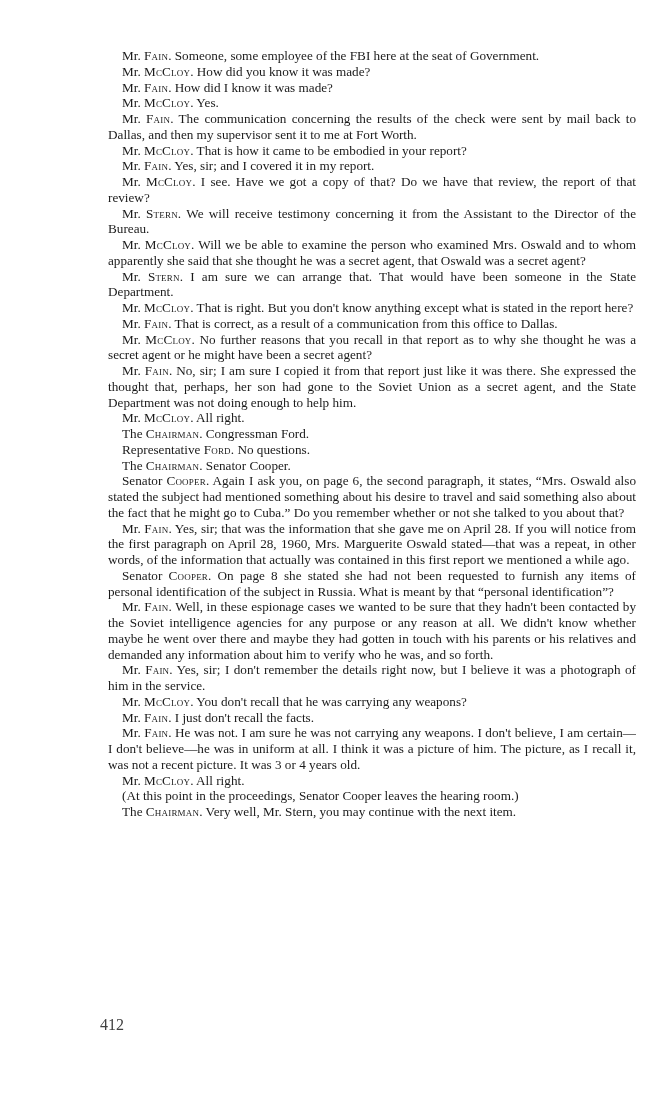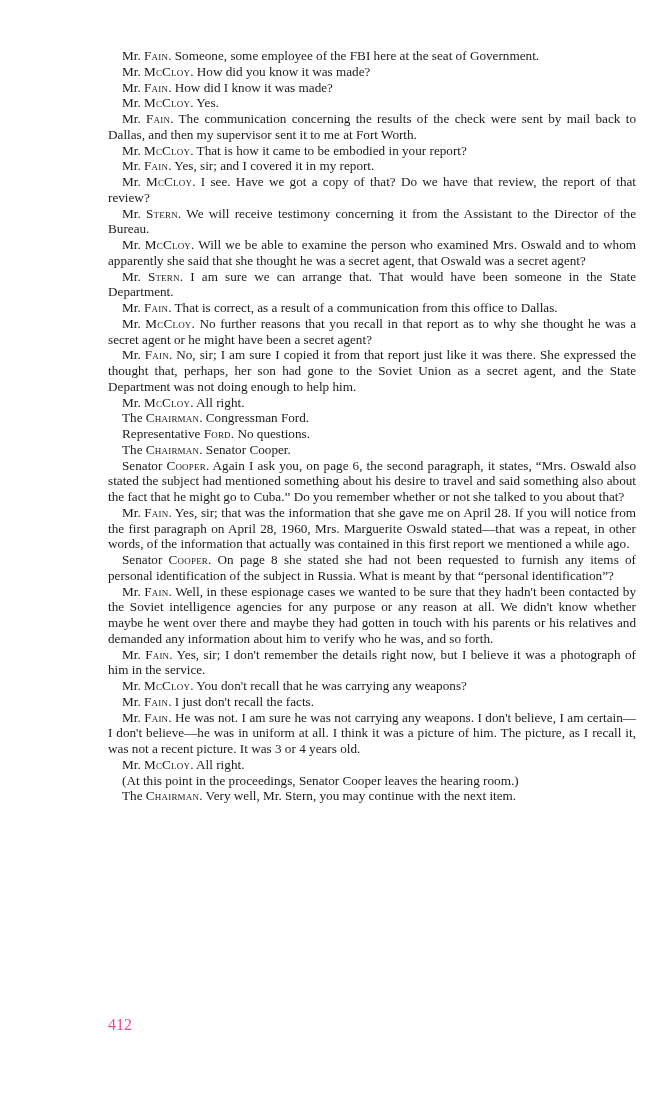--- a/index.html
+++ b/index.html
@@ -18,42 +18,43 @@
     margin: 0;
     text-indent: 14px;
     text-align: justify;
   }
   .speaker {
     font-variant: small-caps;
     letter-spacing: 0.2px;
   }
   .page-number {
     position: absolute;
-    left: 108px;
+    left: 100px;
     top: 1016px;
     font-family: "Liberation Serif", "DejaVu Serif", serif;
     font-size: 16px;
-    color: #ec4899;
+    color: #404040;
   }
 </style>
 </head>
 <body>
 
 <div class="page" id="page">
     <p class="para"><span>Mr. </span><span class="speaker">Fain</span><span>. Someone, some employee of the FBI here at the seat of Government.</span></p>
     <p class="para"><span>Mr. </span><span class="speaker">McCloy</span><span>. How did you know it was made?</span></p>
     <p class="para"><span>Mr. </span><span class="speaker">Fain</span><span>. How did I know it was made?</span></p>
     <p class="para"><span>Mr. </span><span class="speaker">McCloy</span><span>. Yes.</span></p>
     <p class="para"><span>Mr. </span><span class="speaker">Fain</span><span>. The communication concerning the results of the check were sent by mail back to Dallas, and then my supervisor sent it to me at Fort Worth.</span></p>
     <p class="para"><span>Mr. </span><span class="speaker">McCloy</span><span>. That is how it came to be embodied in your report?</span></p>
     <p class="para"><span>Mr. </span><span class="speaker">Fain</span><span>. Yes, sir; and I covered it in my report.</span></p>
     <p class="para"><span>Mr. </span><span class="speaker">McCloy</span><span>. I see.  Have we got a copy of that?  Do we have that review, the report of that review?</span></p>
     <p class="para"><span>Mr. </span><span class="speaker">Stern</span><span>. We will receive testimony concerning it from the Assistant to the Director of the Bureau.</span></p>
     <p class="para"><span>Mr. </span><span class="speaker">McCloy</span><span>. Will we be able to examine the person who examined Mrs. Oswald and to whom apparently she said that she thought he was a secret agent, that Oswald was a secret agent?</span></p>
     <p class="para"><span>Mr. </span><span class="speaker">Stern</span><span>. I am sure we can arrange that.  That would have been someone in the State Department.</span></p>
+    <p class="para"><span>Mr. </span><span class="speaker">McCloy</span><span>. That is right.  But you don't know anything except what is stated in the report here?</span></p>
     <p class="para"><span>Mr. </span><span class="speaker">Fain</span><span>. That is correct, as a result of a communication from this office to Dallas.</span></p>
     <p class="para"><span>Mr. </span><span class="speaker">McCloy</span><span>. No further reasons that you recall in that report as to why she thought he was a secret agent or he might have been a secret agent?</span></p>
     <p class="para"><span>Mr. </span><span class="speaker">Fain</span><span>. No, sir; I am sure I copied it from that report just like it was there.  She expressed the thought that, perhaps, her son had gone to the Soviet Union as a secret agent, and the State Department was not doing enough to help him.</span></p>
     <p class="para"><span>Mr. </span><span class="speaker">McCloy</span><span>. All right.</span></p>
     <p class="para"><span>The </span><span class="speaker">Chairman</span><span>. Congressman Ford.</span></p>
     <p class="para"><span>Representative </span><span class="speaker">Ford</span><span>. No questions.</span></p>
     <p class="para"><span>The </span><span class="speaker">Chairman</span><span>. Senator Cooper.</span></p>
     <p class="para"><span>Senator </span><span class="speaker">Cooper</span><span>. Again I ask you, on page 6, the second paragraph, it states, “Mrs. Oswald also stated the subject had mentioned something about his desire to travel and said something also about the fact that he might go to Cuba.” Do you remember whether or not she talked to you about that?</span></p>
     <p class="para"><span>Mr. </span><span class="speaker">Fain</span><span>. Yes, sir; that was the information that she gave me on April 28. If you will notice from the first paragraph on April 28, 1960, Mrs. Marguerite Oswald stated—that was a repeat, in other words, of the information that actually was contained in this first report we mentioned a while ago.</span></p>
     <p class="para"><span>Senator </span><span class="speaker">Cooper</span><span>. On page 8 she stated she had not been requested to furnish any items of personal identification of the subject in Russia.  What is meant by that “personal identification”?</span></p>

